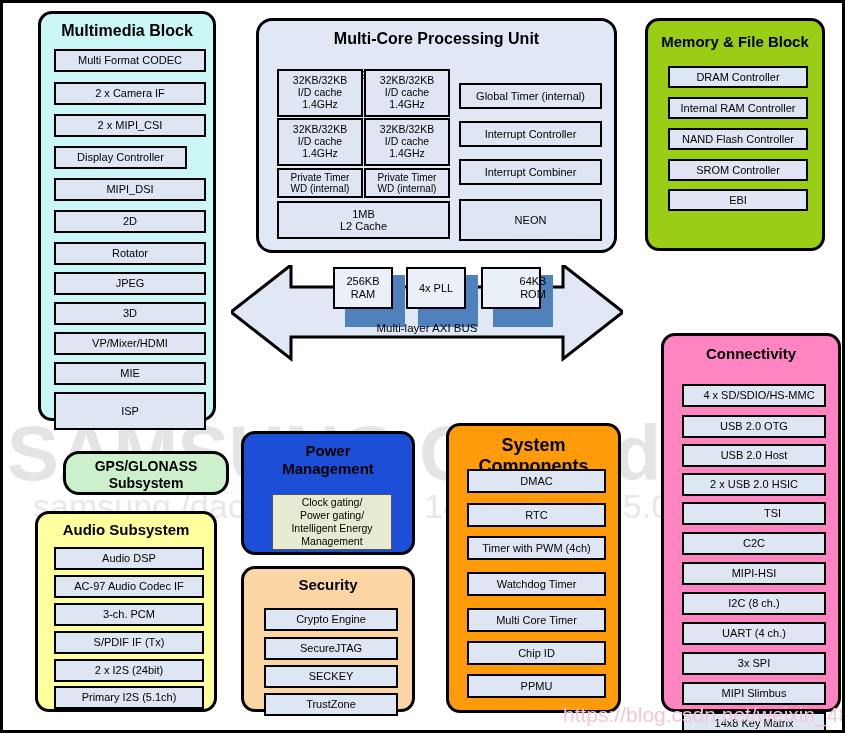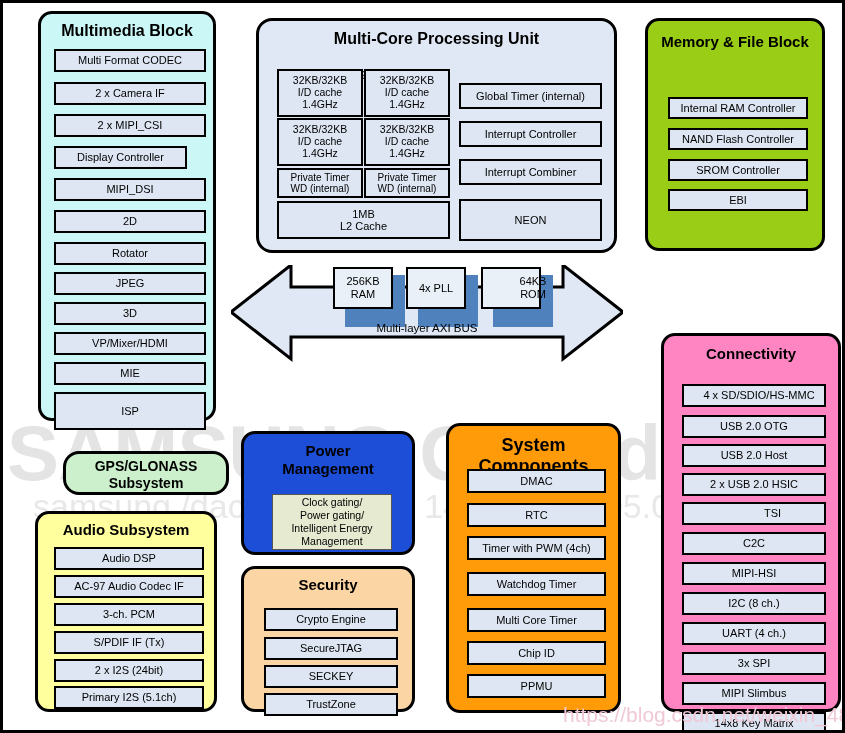--- a/index.html
+++ b/index.html
@@ -169,20 +169,21 @@
       <div class="chip" style="left: 105px; top: 147px; width: 86px; height: 30px; font-size: 10px;">Private Timer<br>WD (internal)</div>
       <div class="chip" style="left: 18px; top: 180px; width: 173px; height: 38px; font-size: 11px;">1MB<br>L2 Cache</div>
       <div class="chip" style="left: 200px; top: 62px; width: 143px; height: 26px; font-size: 11px;">Global Timer (internal)</div>
       <div class="chip" style="left: 200px; top: 100px; width: 143px; height: 26px; font-size: 11px;">Interrupt Controller</div>
       <div class="chip" style="left: 200px; top: 138px; width: 143px; height: 26px; font-size: 11px;">Interrupt Combiner</div>
       <div class="chip" style="left: 200px; top: 178px; width: 143px; height: 42px; font-size: 11px;">NEON</div>
     </div>
 
   <div class="block" id="memfile">
     <div class="btitle">Memory &amp; File Block</div>
+  <div class="chip" style="left: 20px; top: 45px; width: 140px; height: 22px; font-size: 11px;">DRAM Controller</div>
       <div class="chip" style="left: 20px; top: 76px; width: 140px; height: 22px; font-size: 11px;">Internal RAM Controller</div>
       <div class="chip" style="left: 20px; top: 107px; width: 140px; height: 22px; font-size: 11px;">NAND Flash Controller</div>
       <div class="chip" style="left: 20px; top: 138px; width: 140px; height: 22px; font-size: 11px;">SROM Controller</div>
       <div class="chip" style="left: 20px; top: 168px; width: 140px; height: 22px; font-size: 11px;">EBI</div>
     </div>
 
   <div class="block" id="connectivity">
     <div class="btitle">Connectivity</div>
   <div class="chip" style="left: 18px; top: 48px; width: 144px; height: 23px; font-size: 11px; padding-left: 10px;">4 x SD/SDIO/HS-MMC</div>
       <div class="chip" style="left: 18px; top: 79px; width: 144px; height: 23px; font-size: 11px;">USB 2.0 OTG</div>

